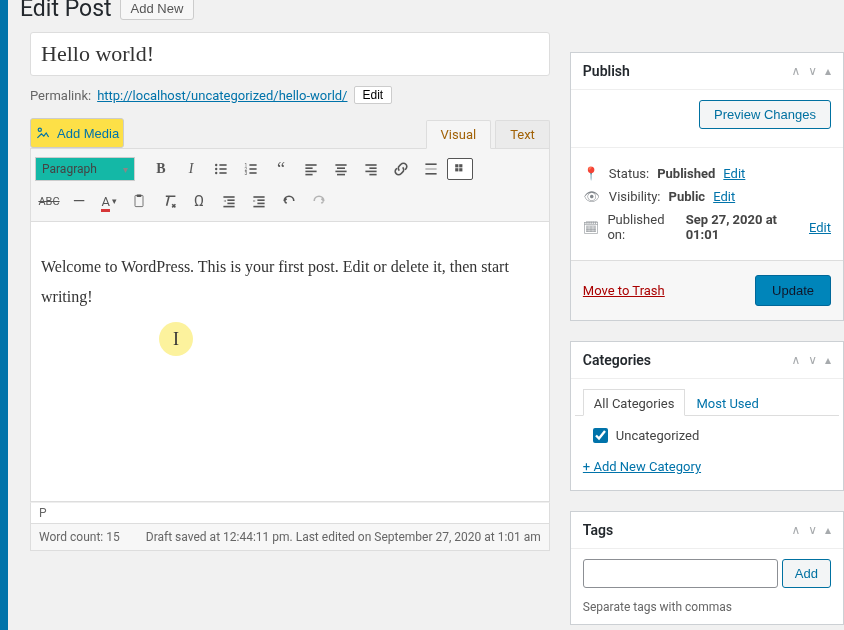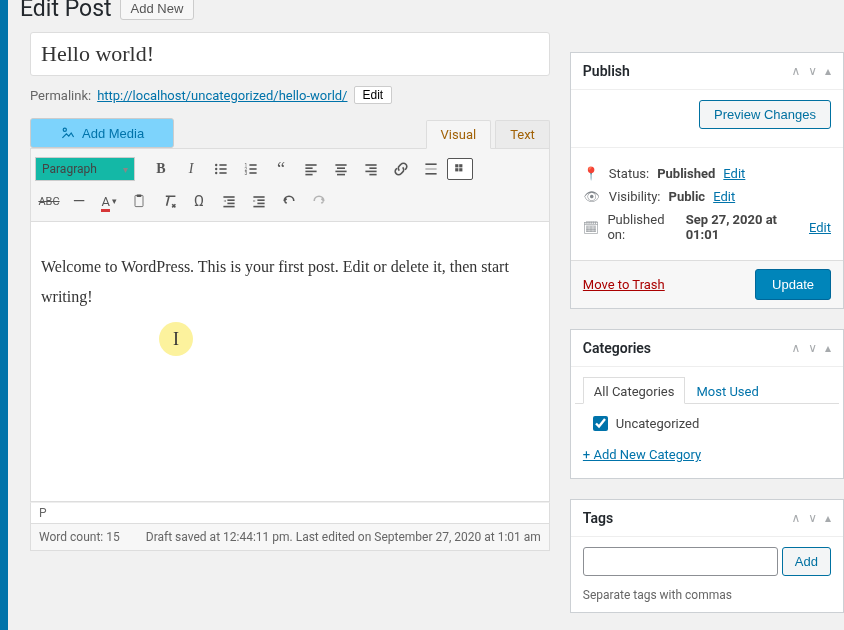--- a/index.html
+++ b/index.html
@@ -9,21 +9,21 @@
 .side-col { flex: 1; padding-top: 20px; }
 .bluebar { position: absolute; left: 0; top: 0; width: 8px; height: 100%; background: #0073aa; z-index: 10; }
 .heading-row { display: flex; align-items: center; gap: 8px; padding: 0 0 10px 20px; margin-top: -5px; }
 h1.hdg { font-size: 23px; font-weight: 400; color: #23282d; }
 .btn-secondary { background: #f7f7f7; border: 1px solid #ccc; color: #555; padding: 3px 10px; font-size: 13px; border-radius: 3px; cursor: pointer; }
 .title-input { width: 100%; font-size: 22px; padding: 8px 10px; border: 1px solid #ddd; border-radius: 3px; background: #fff; font-family: Georgia, serif; color: #333; }
 .permalink { margin: 10px 0 14px; font-size: 13px; color: #666; display: flex; align-items: center; gap: 6px; flex-wrap: wrap; }
 .permalink a { color: #0073aa; text-decoration: underline; }
 .editbtn { border: 1px solid #ccc; background: #fff; padding: 1px 8px; font-size: 12px; border-radius: 2px; cursor: pointer; }
 .media-row { display: flex; justify-content: space-between; align-items: flex-end; margin-bottom: 0; }
-.add-media { border: 1px solid #ccc; background: #7dd3fc; border-radius: 3px; padding: 6px 29px; font-size: 13px; color: #0073aa; cursor: pointer; display: inline-flex; align-items: center; gap: 6px; }
+.add-media { border: 1px solid #ccc; background: #fde047; border-radius: 3px; padding: 6px 4px; font-size: 13px; color: #0073aa; cursor: pointer; display: inline-flex; align-items: center; gap: 6px; }
 .tabs { display: flex; gap: 4px; }
 .tab { border: 1px solid #ddd; border-bottom: none; padding: 6px 14px; font-size: 13px; background: #ebebeb; color: #a16207; cursor: pointer; border-radius: 2px 2px 0 0; }
 .tab.active { background: #f5f5f5; border-color: #ddd; border-bottom: 1px solid #f5f5f5; margin-bottom: -1px; }
 .toolbar { border: 1px solid #ddd; background: #f5f5f5; padding: 4px; }
 .tb-row { display: flex; align-items: center; gap: 2px; padding: 2px 0; }
 .tb-select { border: 1px solid #ccc; background: #14b8a6; padding: 4px 6px; font-size: 12px; width: 100px; display: flex; justify-content: space-between; align-items: center; cursor: pointer; }
 .tb-btn { width: 28px; height: 28px; display: inline-flex; align-items: center; justify-content: center; cursor: pointer; border-radius: 2px; color: #555; }
 .tb-btn.boxed { border: 1px solid #555; background: #fff; width: 26px; height: 22px; }
 .tb-sep { width: 8px; }
 .edit-area { border: 1px solid #ddd; border-top: none; background: #fff; min-height: 280px; padding: 30px 10px 10px; font-family: Georgia, serif; font-size: 16px; line-height: 1.9; color: #333; position: relative; }
@@ -34,23 +34,23 @@
 .pb-head { display: flex; justify-content: space-between; align-items: center; padding: 10px 12px; border-bottom: 1px solid #eee; }
 .pb-head h2 { font-size: 14px; font-weight: 600; color: #23282d; }
 .pb-tog { display: flex; gap: 8px; color: #a7aaad; }
 .pb-tog span { cursor: pointer; font-size: 12px; }
 .pb-body { padding: 10px 12px; font-size: 13px; }
 .pub-row { display: flex; align-items: center; gap: 8px; margin: 8px 0; color: #444; }
 .pub-row .ico { width: 18px; color: #82878c; text-align: center; }
 .pub-row a { color: #0073aa; text-decoration: underline; }
 .pub-actions { display: flex; justify-content: flex-end; padding: 10px 12px 18px; border-bottom: 1px solid #eee; }
 .previewbtn { border: 1px solid #0071a1; color: #0071a1; background: #f3f5f6; padding: 6px 14px; border-radius: 3px; cursor: pointer; font-size: 13px; }
-.trash-row { display: flex; justify-content: space-between; align-items: center; padding: 8px 12px; background: #f7f7f7; border-top: 1px solid #ddd; }
+.trash-row { display: flex; justify-content: space-between; align-items: center; padding: 14px 12px; background: #f7f7f7; border-top: 1px solid #ddd; }
 .trash-row a { color: #a00; text-decoration: underline; font-size: 13px; }
-.primarybtn { background: #0085ba; border: 1px solid #006799; color: #ffffff; padding: 7px 16px; border-radius: 3px; cursor: pointer; font-size: 13px; }
+.primarybtn { background: #0085ba; border: 1px solid #006799; color: #0f172a; padding: 7px 16px; border-radius: 3px; cursor: pointer; font-size: 13px; }
 .cattabs { display: flex; gap: 0; border-bottom: 1px solid #ddd; margin: -4px -8px 8px; padding: 4px 8px 0; }
 .cattab { padding: 6px 10px 4px; font-size: 13px; cursor: pointer; border: 1px solid transparent; border-bottom: none; }
 .cattab.active { border-color: #ddd; background: #fff; margin-bottom: -1px; border-bottom: 1px solid #fff; }
 .cattab.link { color: #0073aa; }
 .catitem { display: flex; align-items: center; gap: 8px; padding: 4px 10px 10px; }
 .catitem input { width: 15px; height: 15px; accent-color: #0073aa; }
 .addcat { padding: 6px 0; }
 .addcat a { color: #0073aa; text-decoration: underline; font-size: 13px; text-align: right; }
 .tagrow { display: flex; gap: 4px; }
 .tagrow input { flex: 1; border: 1px solid #8c8f94; padding: 6px 8px; border-radius: 3px; }

